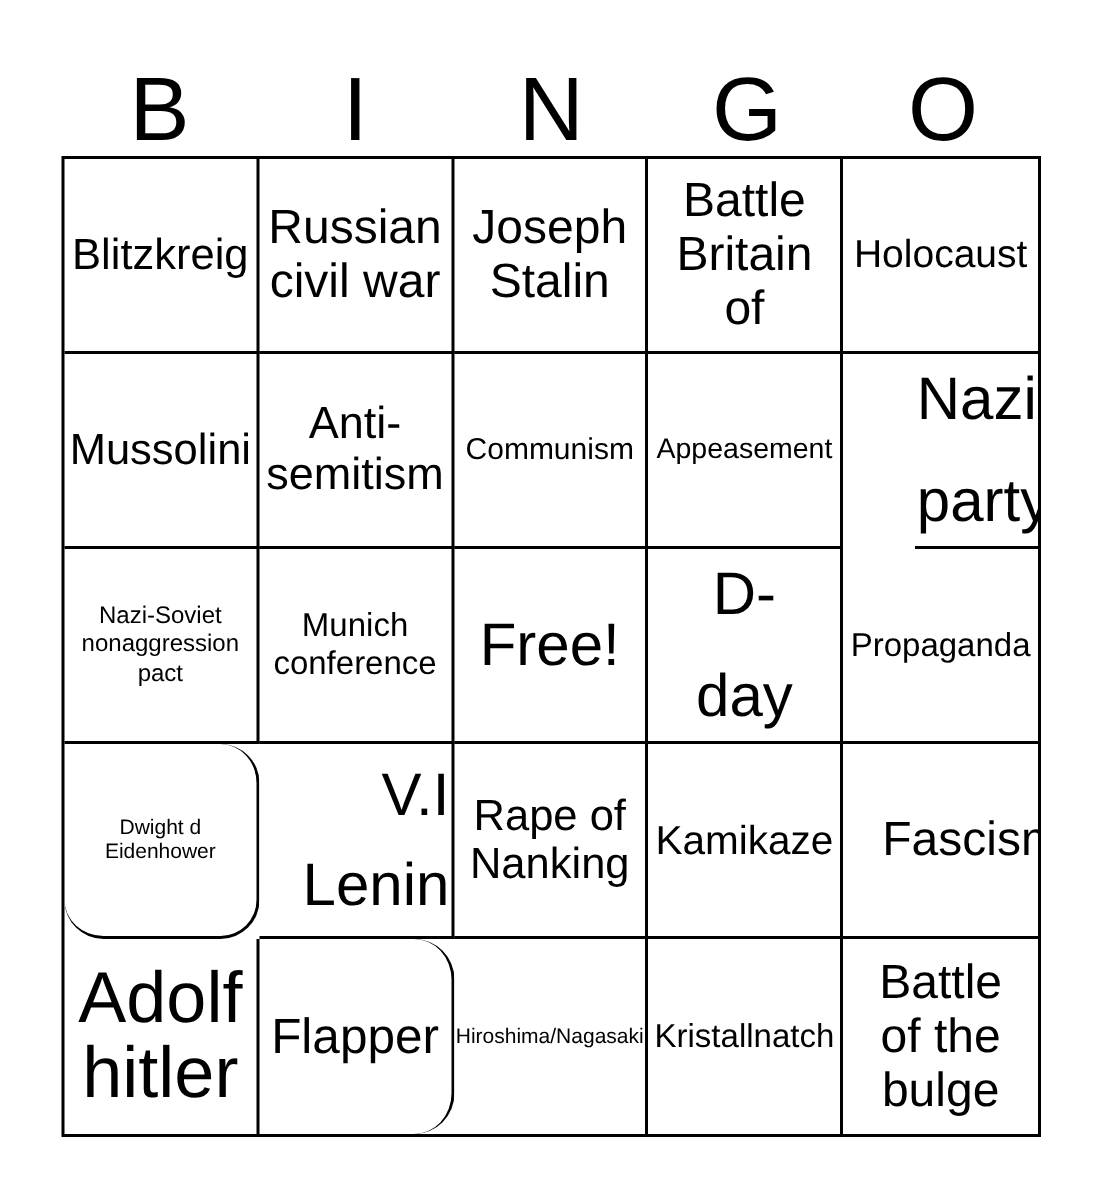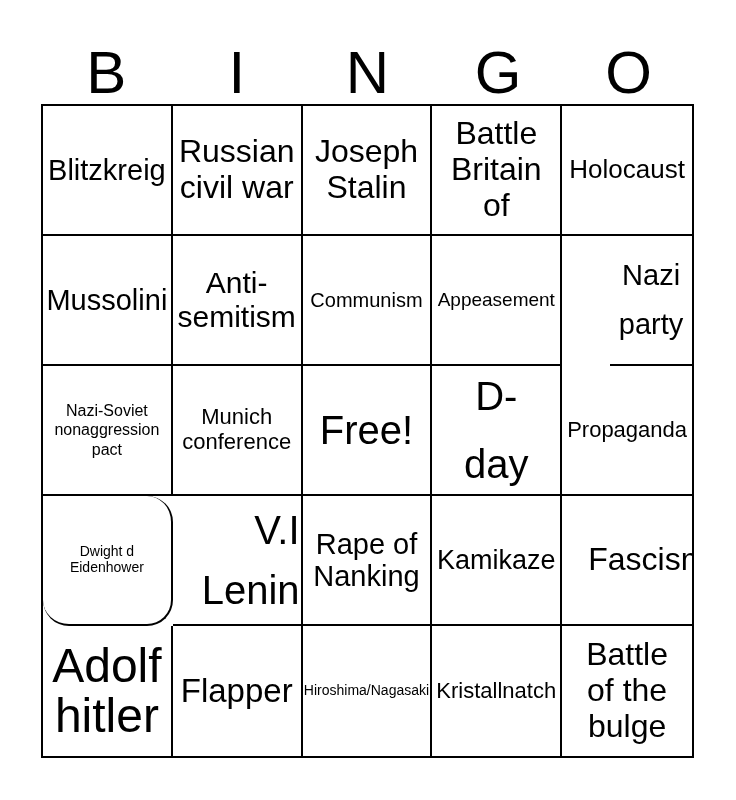--- a/index.html
+++ b/index.html
@@ -115,21 +115,21 @@
     <div class="cell" style="font-size: 20px; line-height: 1.12;">
       <div class="cell-text">
         <span class="line">Communism</span>
       </div>
     </div>
     <div class="cell" style="font-size: 19px; line-height: 1.12;">
       <div class="cell-text">
         <span class="line">Appeasement</span>
       </div>
     </div>
-    <div class="cell last-col" style="font-size: 29px; line-height: 1.7; margin-left: 48px;">
+    <div class="cell last-col" style="font-size: 40px; line-height: 1.7; margin-left: 48px;">
       <div class="cell-text">
         <span class="line">Nazi</span>
         <span class="line">party</span>
       </div>
     </div>
     <div class="cell" style="font-size: 16px; line-height: 1.2;">
       <div class="cell-text">
         <span class="line">Nazi-Soviet</span>
         <span class="line">nonaggression</span>
         <span class="line">pact</span>
@@ -184,21 +184,21 @@
       <div class="cell-text">
         <span class="line">Fascism</span>
       </div>
     </div>
     <div class="cell last-row" style="font-size: 48px; line-height: 1.05;">
       <div class="cell-text">
         <span class="line">Adolf</span>
         <span class="line">hitler</span>
       </div>
     </div>
-    <div class="cell last-row" style="font-size: 33px; line-height: 1.12;">
+    <div class="cell last-row" style="font-size: 33px; line-height: 1.12; border-radius: 27px;">
       <div class="cell-text">
         <span class="line">Flapper</span>
       </div>
     </div>
     <div class="cell last-row" style="font-size: 14px; line-height: 1.12;">
       <div class="cell-text">
         <span class="line">Hiroshima/Nagasaki</span>
       </div>
     </div>
     <div class="cell last-row" style="font-size: 22px; line-height: 1.12;">

